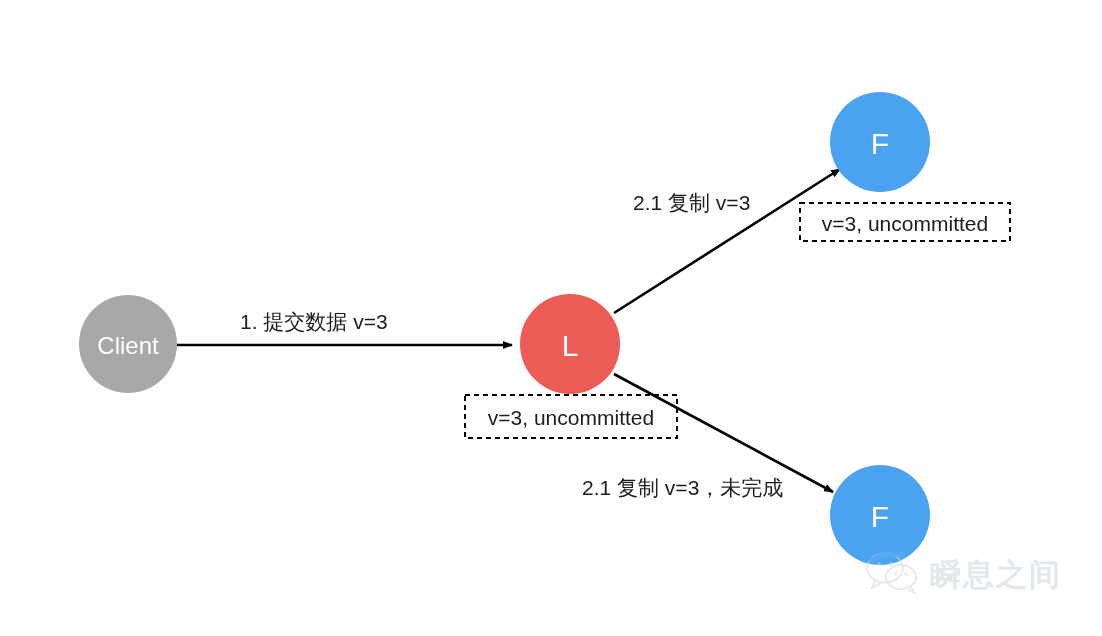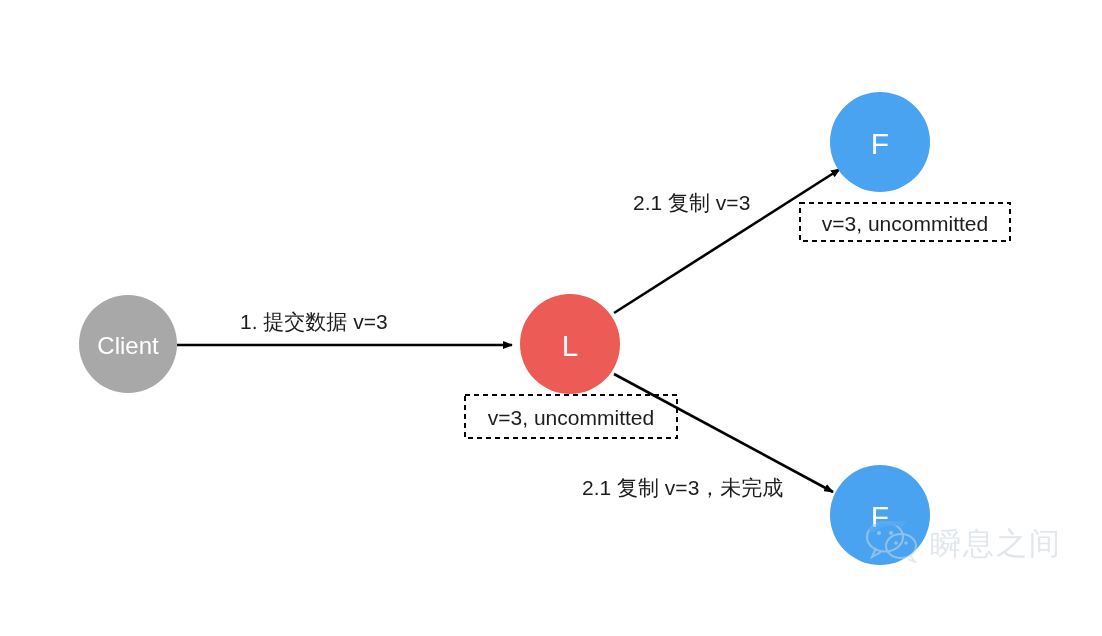--- a/index.html
+++ b/index.html
@@ -127,21 +127,21 @@
       <rect class="state-box-rect" x="800" y="203" width="210" height="38"></rect>
       <text class="state-box-text" x="905" y="223">v=3, uncommitted</text>
     </g>
 
     <g>
       <rect class="state-box-rect" x="465" y="395" width="212" height="43"></rect>
       <text class="state-box-text" x="571" y="417">v=3, uncommitted</text>
     </g>
   </svg>
 
-  <div class="watermark" style="left:866px; top:521px;">
+  <div class="watermark" style="left:866px; top:552px;font-weight:bold;">
     <span style="display:inline-block;">
       <svg width="54" height="42" viewBox="0 0 54 42" xmlns="http://www.w3.org/2000/svg">
         <ellipse cx="19" cy="16" rx="18" ry="14.5" fill="none" stroke="#cfd9e2" stroke-width="2"></ellipse>
         <path d="M10 27 L6 36 L15 31" fill="none" stroke="#cfd9e2" stroke-width="2"></path>
         <circle cx="13" cy="12" r="2.1" fill="#cfd9e2"></circle>
         <circle cx="25" cy="12" r="2.1" fill="#cfd9e2"></circle>
         <ellipse cx="35" cy="25" rx="15" ry="12" fill="none" stroke="#cfd9e2" stroke-width="2"></ellipse>
         <path d="M44 34 L49 41 L42 38" fill="none" stroke="#cfd9e2" stroke-width="2"></path>
         <circle cx="30" cy="22" r="1.8" fill="#cfd9e2"></circle>
         <circle cx="40" cy="22" r="1.8" fill="#cfd9e2"></circle>

